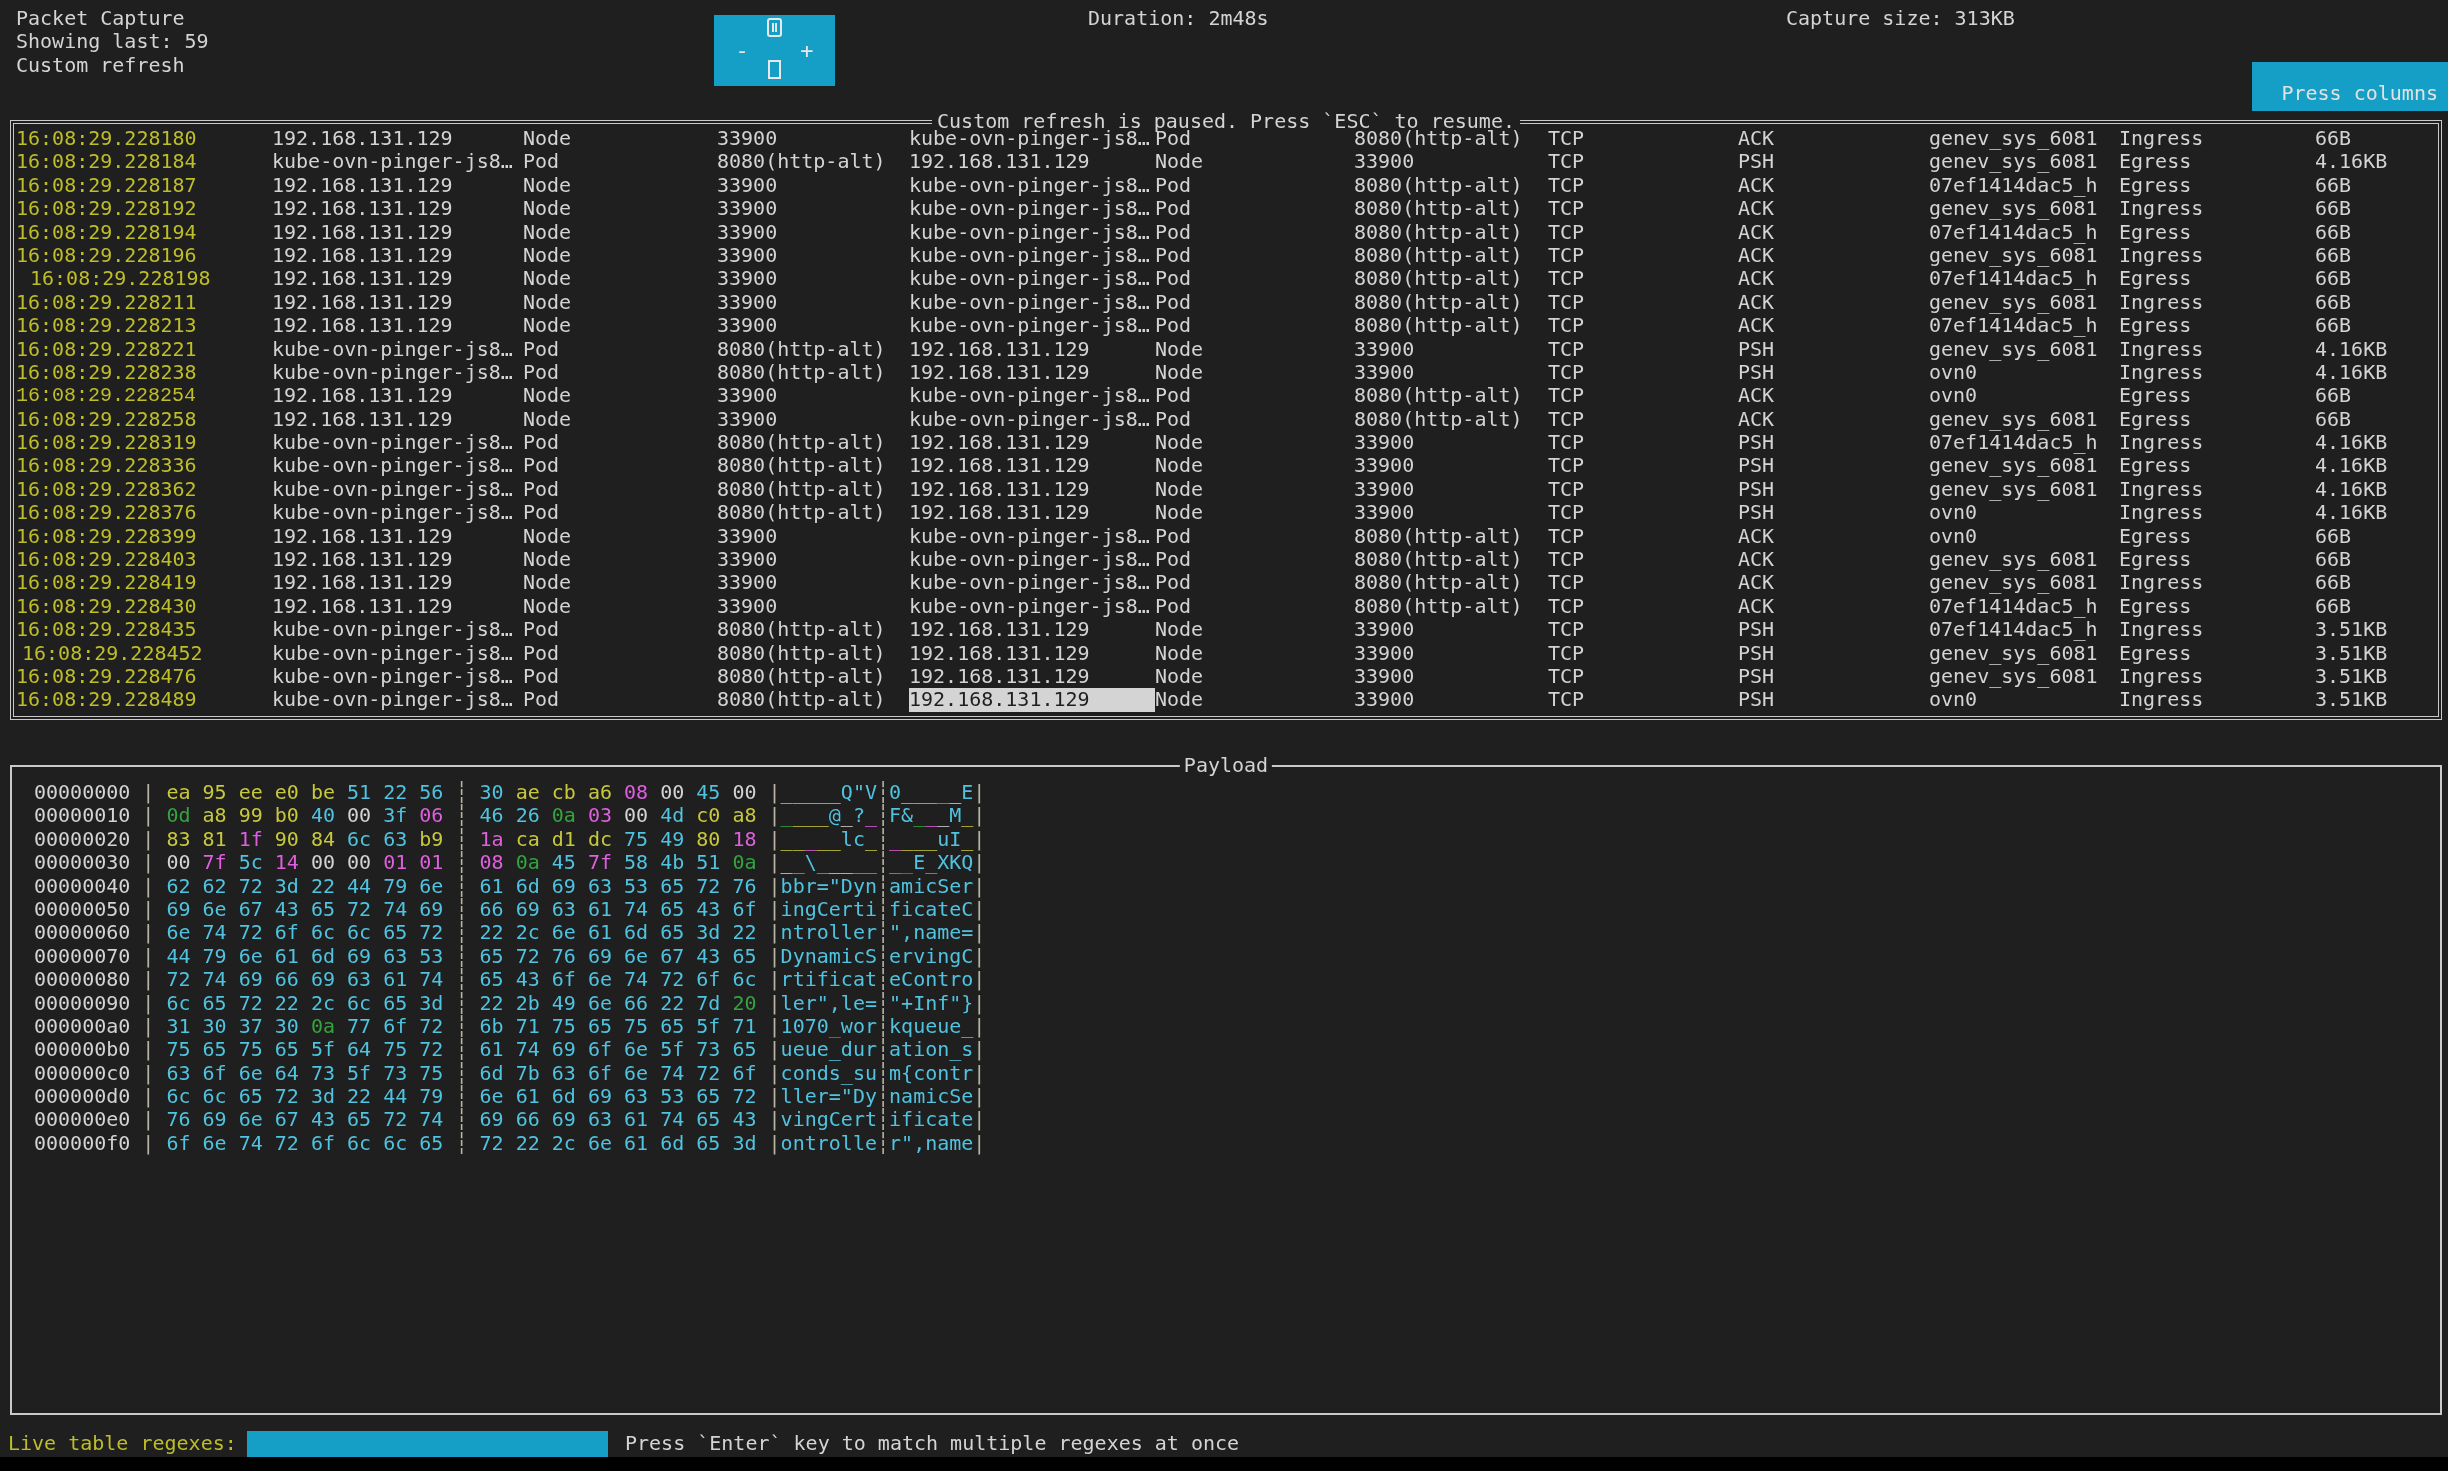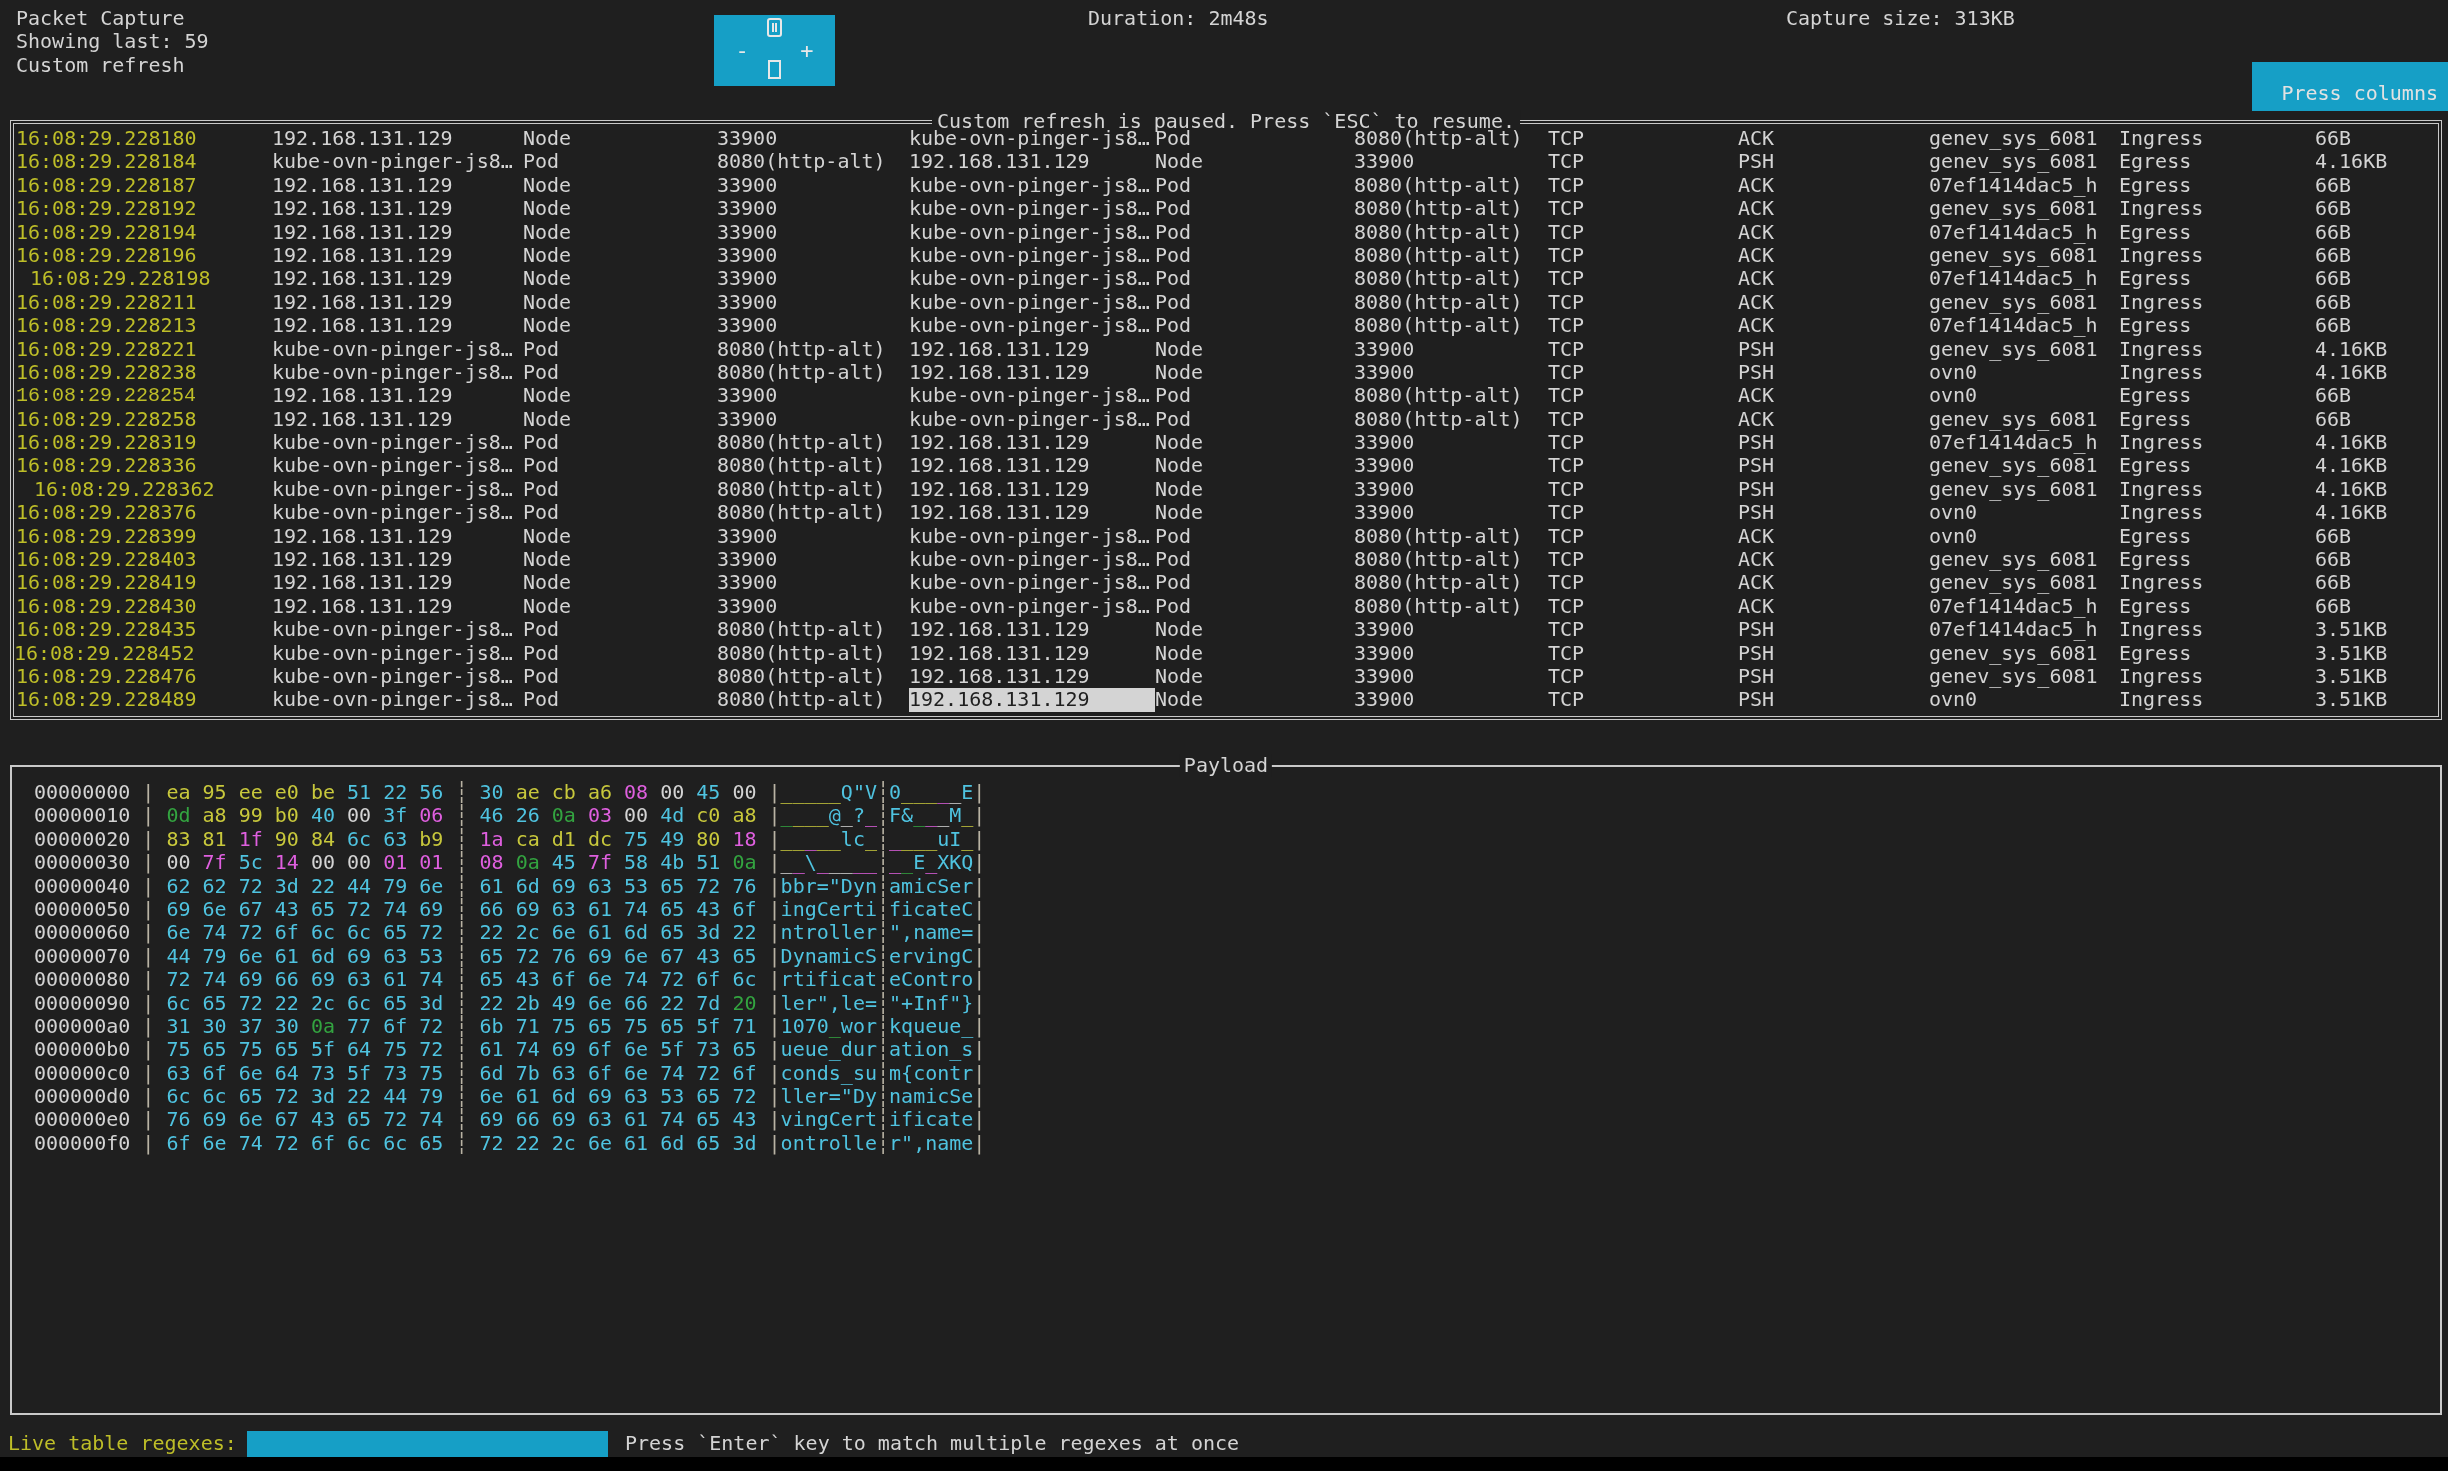--- a/index.html
+++ b/index.html
@@ -308,21 +308,21 @@
           <span style="left: 895px;">192.168.131.129</span>
           <span style="left: 1141px;">Node</span>
           <span style="left: 1340px;">33900</span>
           <span style="left: 1534px;">TCP</span>
           <span style="left: 1724px;">PSH</span>
           <span style="left: 1915px;">genev_sys_6081</span>
           <span style="left: 2105px;">Egress</span>
           <span style="left: 2301px;">4.16KB</span>
         </div>
         <div class="trow">
-          <span class="yellow" style="left: 20px;">16:08:29.228362</span>
+          <span class="yellow" style="left: 2px;">16:08:29.228362</span>
           <span style="left: 258px;">kube-ovn-pinger-js8…</span>
           <span style="left: 509px;">Pod</span>
           <span style="left: 703px;">8080(http-alt)</span>
           <span style="left: 895px;">192.168.131.129</span>
           <span style="left: 1141px;">Node</span>
           <span style="left: 1340px;">33900</span>
           <span style="left: 1534px;">TCP</span>
           <span style="left: 1724px;">PSH</span>
           <span style="left: 1915px;">genev_sys_6081</span>
           <span style="left: 2105px;">Ingress</span>
@@ -406,21 +406,21 @@
           <span style="left: 895px;">192.168.131.129</span>
           <span style="left: 1141px;">Node</span>
           <span style="left: 1340px;">33900</span>
           <span style="left: 1534px;">TCP</span>
           <span style="left: 1724px;">PSH</span>
           <span style="left: 1915px;">07ef1414dac5_h</span>
           <span style="left: 2105px;">Ingress</span>
           <span style="left: 2301px;">3.51KB</span>
         </div>
         <div class="trow">
-          <span class="yellow" style="left: 0;">16:08:29.228452</span>
+          <span class="yellow" style="left: 8px;">16:08:29.228452</span>
           <span style="left: 258px;">kube-ovn-pinger-js8…</span>
           <span style="left: 509px;">Pod</span>
           <span style="left: 703px;">8080(http-alt)</span>
           <span style="left: 895px;">192.168.131.129</span>
           <span style="left: 1141px;">Node</span>
           <span style="left: 1340px;">33900</span>
           <span style="left: 1534px;">TCP</span>
           <span style="left: 1724px;">PSH</span>
           <span style="left: 1915px;">genev_sys_6081</span>
           <span style="left: 2105px;">Egress</span>

